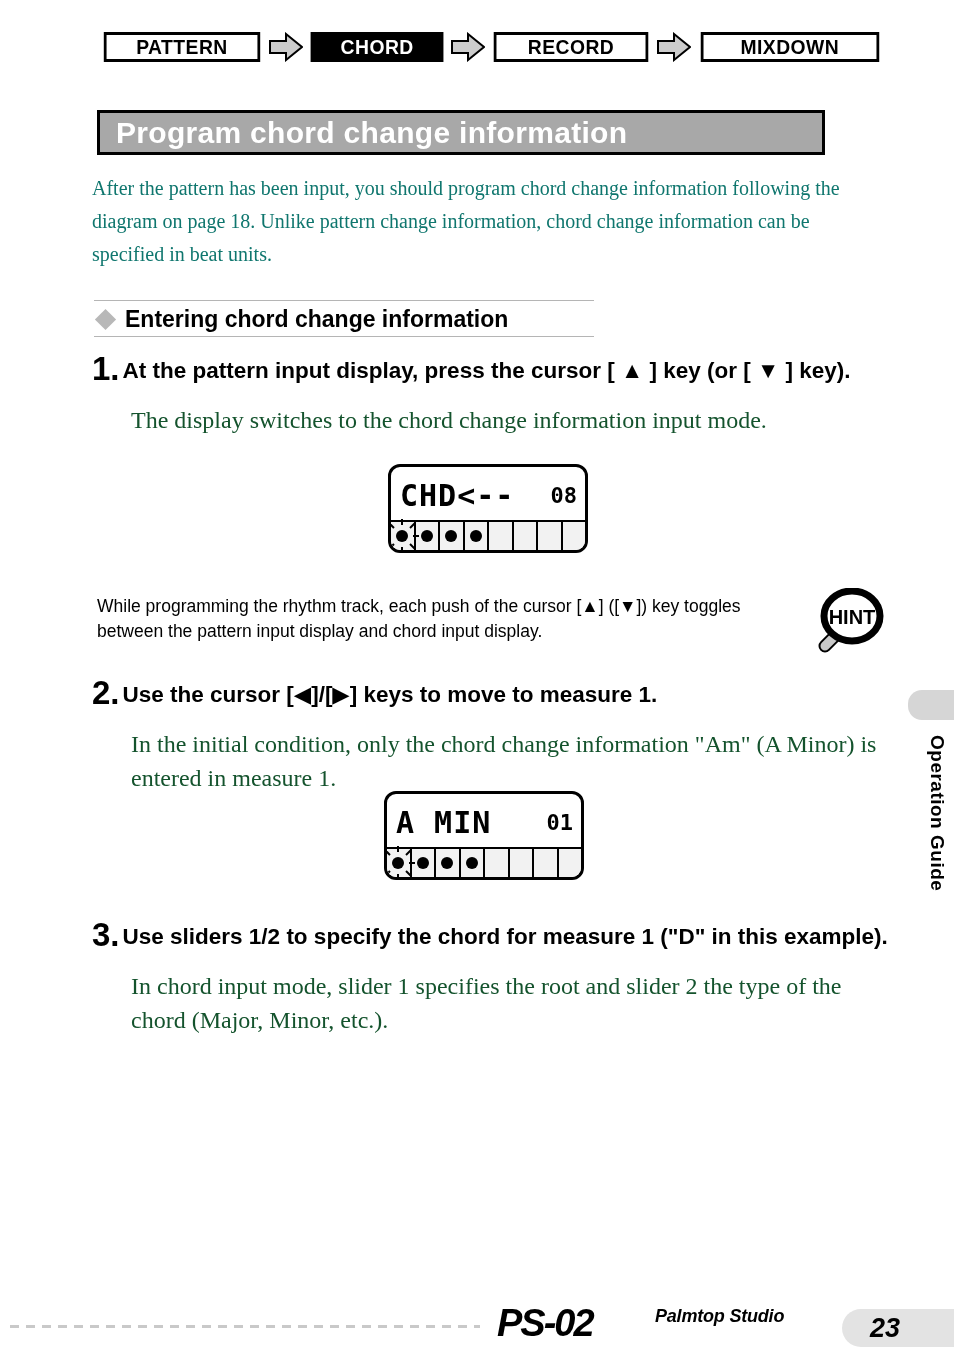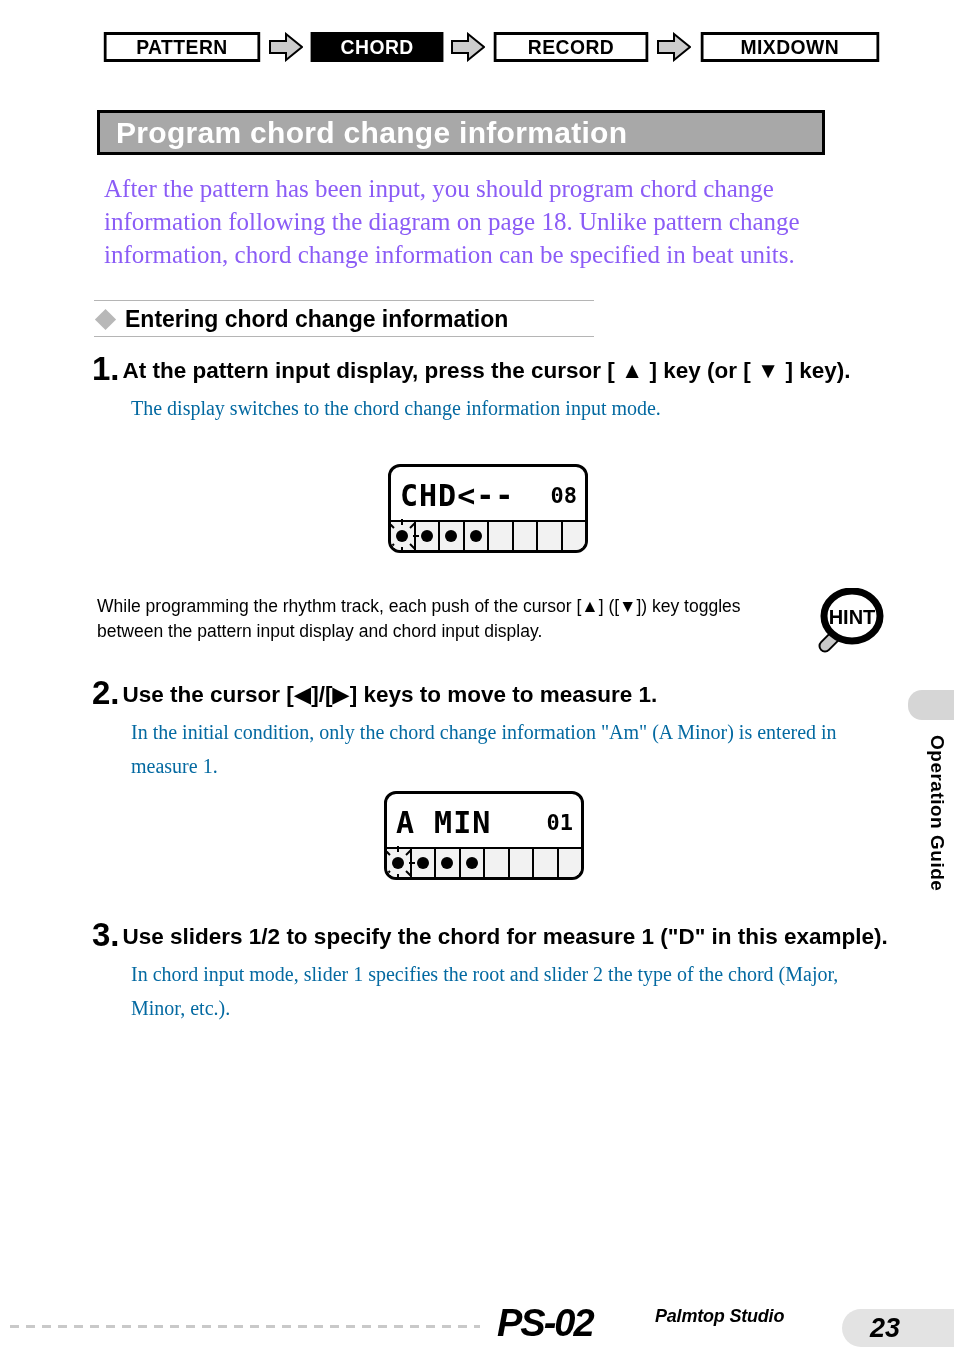--- a/index.html
+++ b/index.html
@@ -68,26 +68,26 @@
     font-weight: bold;
     font-size: 30px;
     padding-left: 16px;
     letter-spacing: 0.3px;
     white-space: nowrap;
   }
 
   
   #intro-paragraph {
     position: absolute;
-    left: 104px;
+    left: 92px;
     top: 172px;
     width: 790px;
-    font-size: 25px;
+    font-size: 20px;
     line-height: 33px;
-    color: #8b5cf6;
+    color: #0f766e;
   }
 
   
   #subsection {
     position: absolute;
     left: 94px;
     top: 300px;
     width: 500px;
   }
   .rule {
@@ -134,25 +134,25 @@
   .step-title {
     font-family: "Liberation Sans", "DejaVu Sans", sans-serif;
     font-weight: bold;
     font-size: 22.5px;
     line-height: 33px;
     color: #000;
     margin-top: 2px;
     padding-left: 1px;
   }
   .step-body {
-    font-size: 20px;
+    font-size: 24px;
     line-height: 34px;
-    color: #0369a1;
+    color: #14532d;
     padding-left: 39px;
-    margin-top: 4px;
+    margin-top: 16px;
   }
   #step1 { left: 92px; top: 352px; }
   #step1 .step-title { width: 740px; text-indent: 0; }
   #step2 { left: 92px; top: 676px; }
   #step3 { left: 92px; top: 918px; }
 
   
   .lcd {
     position: absolute;
     width: 200px;

